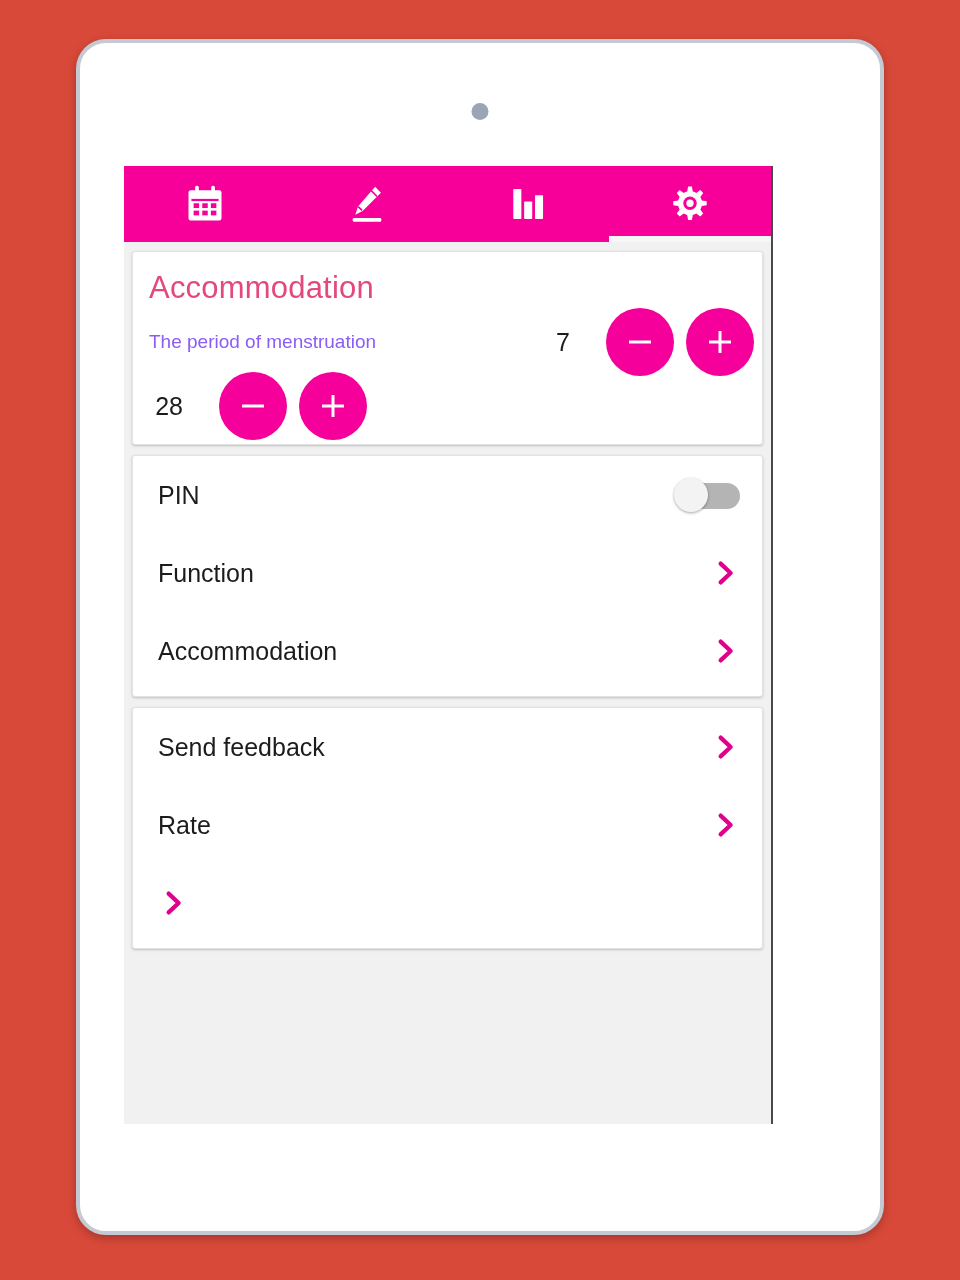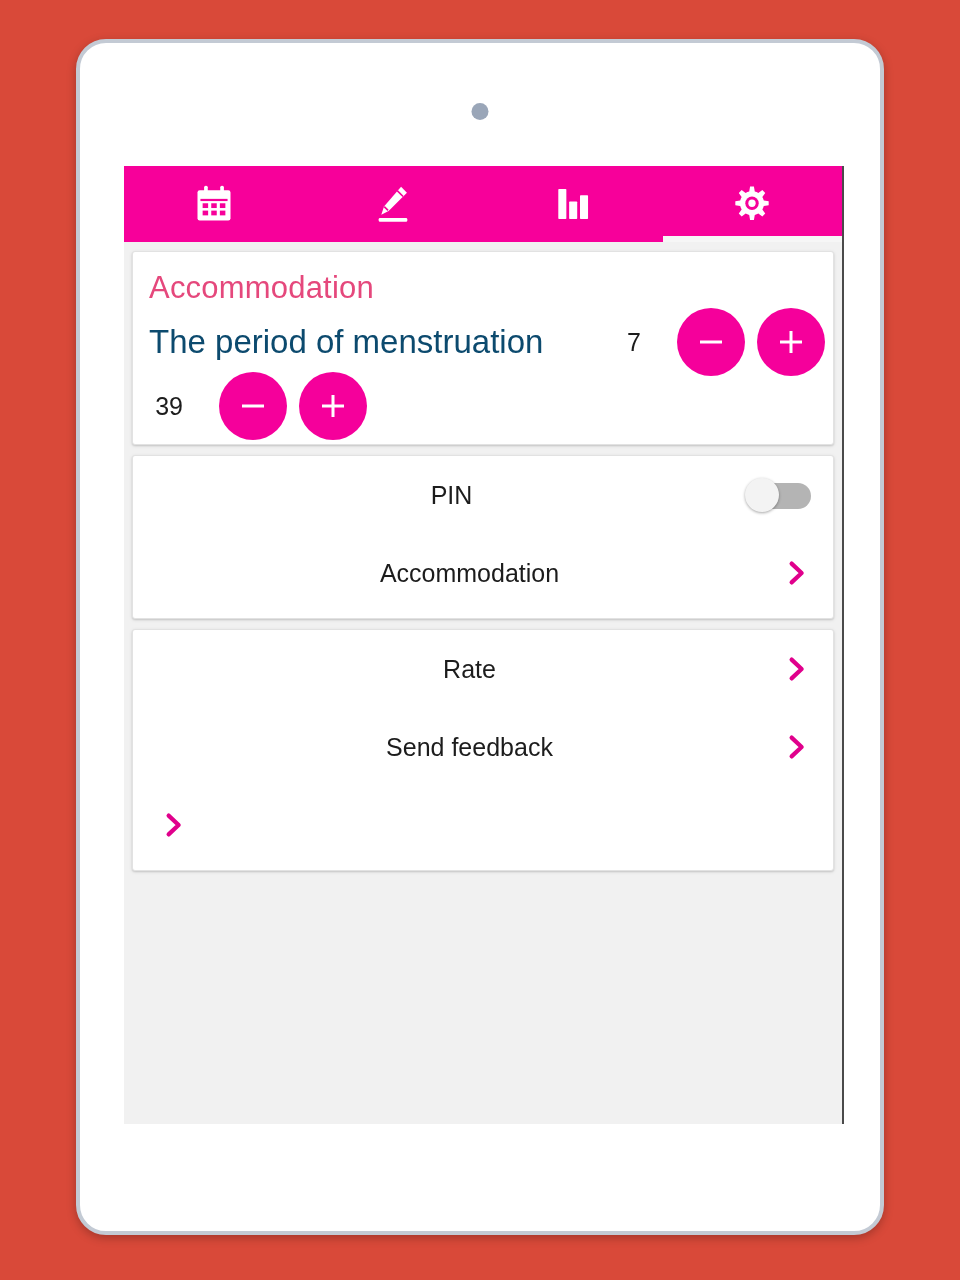--- a/index.html
+++ b/index.html
@@ -37,21 +37,21 @@
     height: 17px;
     border-radius: 50%;
     background: #9aa6b8;
   }
 
   
   .app-viewport {
     position: absolute;
     left: 44px;
     top: 123px;
-    width: 720px;
+    width: 649px;
     height: 958px;
     background: #f1f1f1;
     overflow: hidden;
     box-sizing: border-box;
     border-right: 2px solid #4a4a4a;
   }
 
   
   .tabbar {
     display: flex;
@@ -104,22 +104,22 @@
   }
 
   
   .acc-row {
     display: flex;
     align-items: center;
     padding: 0 8px 0 16px;
     height: 64px;
   }
   .acc-label {
-    font-size: 33px;
-    color: #0c4a6e;
+    font-size: 19px;
+    color: #8b5cf6;
     flex: 1 1 auto;
     white-space: nowrap;
   }
   .acc-value {
     font-size: 25px;
     color: #1c1c1c;
     margin-right: 24px;
     min-width: 34px;
     text-align: right;
   }
@@ -153,21 +153,20 @@
     transform: translate(-50%,-50%);
   }
 
   
   .nav-row {
     display: flex;
     align-items: center;
     padding: 0 22px 0 25px;
     height: 78px;
     cursor: pointer;
-    text-align: center;
   }
   .nav-label {
     font-size: 25px;
     color: #1c1c1c;
     flex: 1 1 auto;
   }
   .chev {
     flex: 0 0 auto;
     line-height: 0;
   }
@@ -275,65 +274,73 @@
           <button class="round-btn">
             <span class="bar-h"></span>
           </button>
           <button class="round-btn">
             <span class="bar-h"></span>
             <span class="bar-v"></span>
           </button>
         </div>
 
         <div class="acc-row">
-          <div class="acc-value">39</div>
+          <div class="acc-value">28</div>
           <button class="round-btn">
             <span class="bar-h"></span>
           </button>
           <button class="round-btn">
             <span class="bar-h"></span>
             <span class="bar-v"></span>
           </button>
         </div>
       </div>
 
       <div class="card">
 
         <div class="nav-row">
           <div class="nav-label">PIN</div>
           <div class="toggle">
             <span class="track"></span>
             <span class="knob"></span>
           </div>
         </div>
 
+        <div class="nav-row">
+          <div class="nav-label">Function</div>
+          <span class="chev">
+            <svg width="30" height="30" viewBox="0 0 24 24" fill="none" stroke="#e0008c" stroke-width="3.4" stroke-linecap="round" stroke-linejoin="round">
+              <polyline points="8.5,4.5 16.5,12 8.5,19.5"></polyline>
+            </svg>
+          </span>
+        </div>
 
         <div class="nav-row">
           <div class="nav-label">Accommodation</div>
           <span class="chev">
             <svg width="30" height="30" viewBox="0 0 24 24" fill="none" stroke="#e0008c" stroke-width="3.4" stroke-linecap="round" stroke-linejoin="round">
               <polyline points="8.5,4.5 16.5,12 8.5,19.5"></polyline>
             </svg>
           </span>
         </div>
       </div>
 
       <div class="card">
 
         <div class="nav-row">
+          <div class="nav-label">Send feedback</div>
+          <span class="chev">
+            <svg width="30" height="30" viewBox="0 0 24 24" fill="none" stroke="#e0008c" stroke-width="3.4" stroke-linecap="round" stroke-linejoin="round">
+              <polyline points="8.5,4.5 16.5,12 8.5,19.5"></polyline>
+            </svg>
+          </span>
+        </div>
+
+        <div class="nav-row">
           <div class="nav-label">Rate</div>
-          <span class="chev">
-            <svg width="30" height="30" viewBox="0 0 24 24" fill="none" stroke="#e0008c" stroke-width="3.4" stroke-linecap="round" stroke-linejoin="round">
-              <polyline points="8.5,4.5 16.5,12 8.5,19.5"></polyline>
-            </svg>
-          </span>
-        </div>
-
-        <div class="nav-row">
-          <div class="nav-label">Send feedback</div>
           <span class="chev">
             <svg width="30" height="30" viewBox="0 0 24 24" fill="none" stroke="#e0008c" stroke-width="3.4" stroke-linecap="round" stroke-linejoin="round">
               <polyline points="8.5,4.5 16.5,12 8.5,19.5"></polyline>
             </svg>
           </span>
         </div>
 
         <div class="nav-row">
           <span class="chev">
             <svg width="30" height="30" viewBox="0 0 24 24" fill="none" stroke="#e0008c" stroke-width="3.4" stroke-linecap="round" stroke-linejoin="round">

